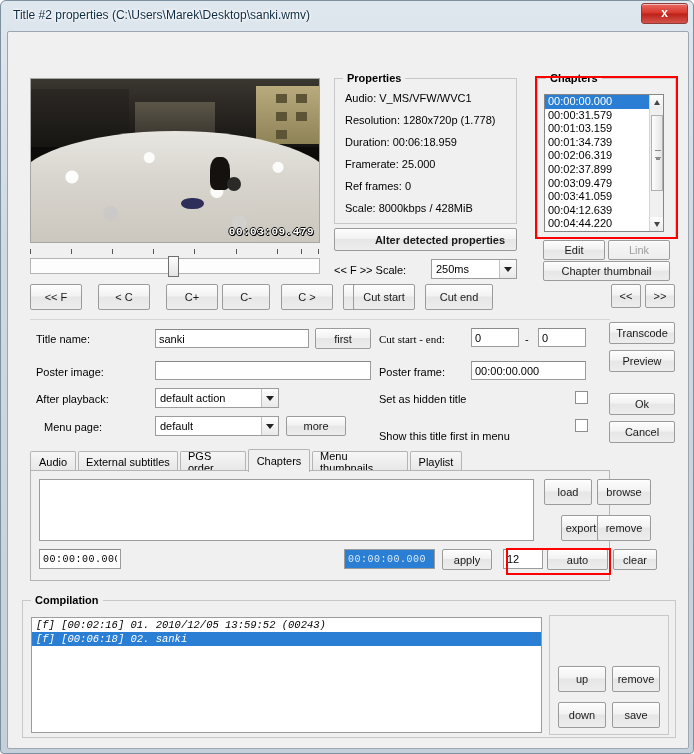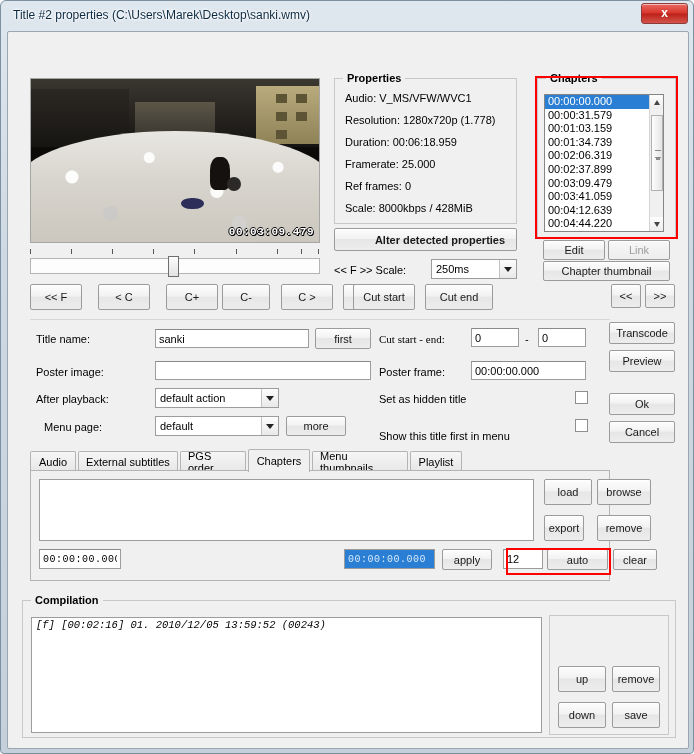--- a/index.html
+++ b/index.html
@@ -437,39 +437,40 @@
         <div class="tab active" style="left:218px; width:62px;">Chapters</div>
         <div class="tab" style="left:282px; width:96px;">Menu thumbnails</div>
         <div class="tab" style="left:380px; width:52px;">Playlist</div>
       </div>
 
       <div id="tabpanel">
         <textarea id="ch-textarea" placeholder="" style=""></textarea>
 
         <div class="btn" style="left:513px; top:8px;  width:48px; height:26px;">load</div>
         <div class="btn" style="left:566px; top:8px;  width:54px; height:26px;">browse</div>
-        <div class="btn" style="left:513px; top:44px; width:40px; height:26px;">export</div>
+        <div class="btn" style="left:530px; top:44px; width:40px; height:26px;">export</div>
         <div class="btn" style="left:566px; top:44px; width:54px; height:26px;">remove</div>
 
         <input class="txt mono" style="left: 8px; top: 78px; width: 82px; height: 20px;" value="00:00:00.000">
         <input class="txt mono sel" style="left: 313px; top: 78px; width: 91px; height: 20px;" value="00:00:00.000">
         <div class="btn" style="left:411px; top:78px; width:50px; height:21px;">apply</div>
         <input class="txt" style="left: 472px; top: 78px; width: 40px; height: 20px;" value="12">
         <div class="btn" style="left:516px; top:78px; width:61px; height:21px;">auto</div>
         <div class="btn" style="left:582px; top:78px; width:44px; height:21px;">clear</div>
       </div>
     </div>
 
     <div class="redbox" style="left:498px; top:516px; width:105px; height:27px;"></div>
 
     <div class="grp" style="left:14px; top:568px; width:654px; height:138px;">
       <div class="grp-title">Compilation</div>
 
       <div id="complist">
         <div class="crow">[f] [00:02:16] 01. 2010/12/05 13:59:52 (00243)</div>
+        <div class="crow sel">[f] [00:06:18] 02. sanki</div>
       </div>
 
       <div class="grp" style="left:526px; top:14px; width:120px; height:120px; border-color:#c8c8c8;">
         <div class="btn" style="left:8px;  top:50px; width:48px;  height:26px;">up</div>
         <div class="btn" style="left:62px; top:50px; width:48px;  height:26px;">remove</div>
         <div class="btn" style="left:8px;  top:86px; width:48px;  height:26px;">down</div>
         <div class="btn" style="left:62px; top:86px; width:48px;  height:26px;">save</div>
       </div>
     </div>
 

